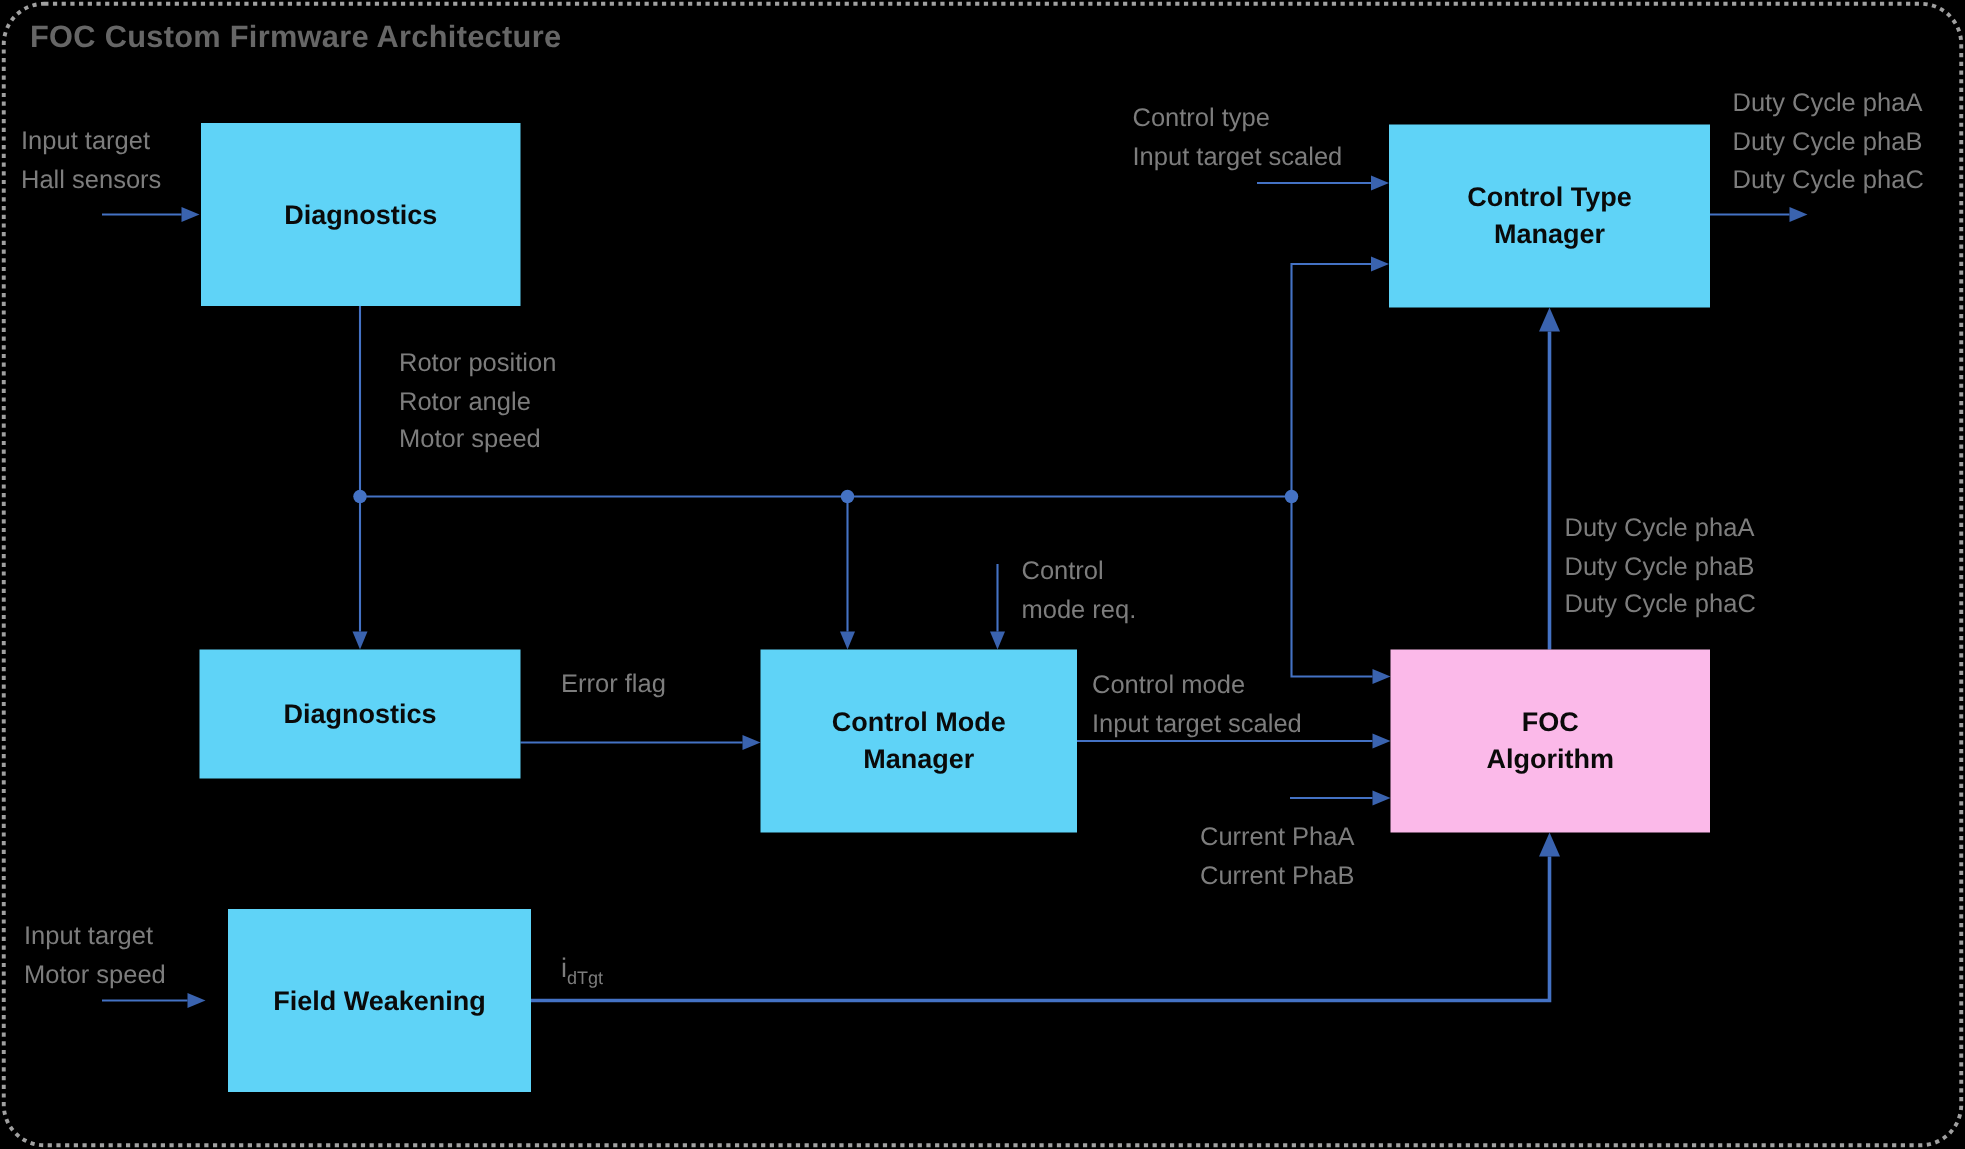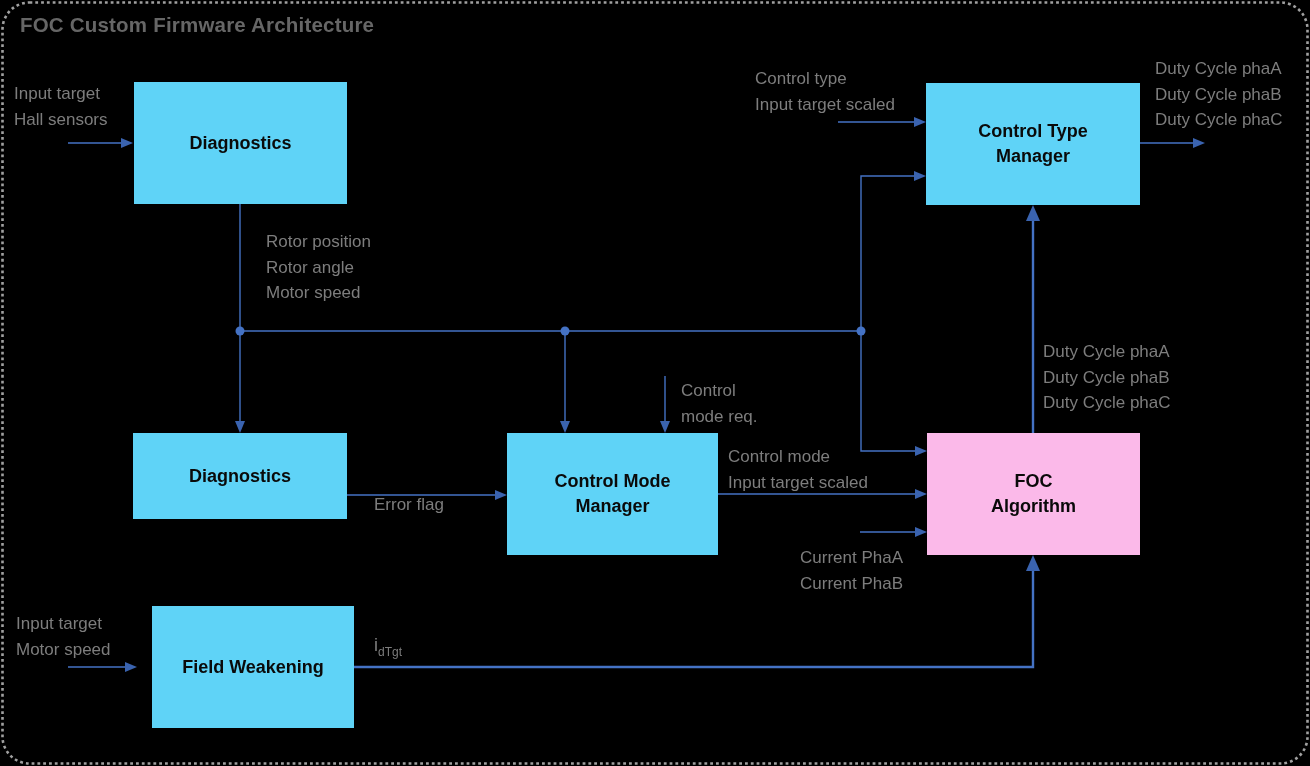--- a/index.html
+++ b/index.html
@@ -19,23 +19,23 @@
   #n-est{left:134px;top:82px;width:213px;height:122px;}
   #n-ctm{left:926px;top:83px;width:214px;height:122px;}
   #n-diag{left:133px;top:433px;width:214px;height:86px;}
   #n-cmm{left:507px;top:433px;width:211px;height:122px;}
   #n-foc{left:927px;top:433px;width:213px;height:122px;}
   #n-fw{left:152px;top:606px;width:202px;height:122px;}
   #l-input-hall{left:14px;top:81px;}
   #l-ctype{left:755px;top:66px;}
   #l-duty-top{left:1155px;top:56px;}
   #l-rotor{left:266px;top:229px;}
-  #l-cmr{left:681px;top:368px;margin-top:10px;}
+  #l-cmr{left:681px;top:368px;}
   #l-duty-mid{left:1043px;top:339px;}
-  #l-errflag{left:374px;top:492px;}
+  #l-errflag{left:374px;top:443px;}
   #l-cmode{left:728px;top:444px;}
   #l-current{left:800px;top:545px;}
   #l-input-motor{left:16px;top:611px;}
   #l-idtgt{left:374px;top:633px;font-size:18px;}
   #l-idtgt .sub{font-size:12px;vertical-align:-5px;margin-top:31px;}
 </style>
 </head>
 <body>
 
 <div id="diagram">

